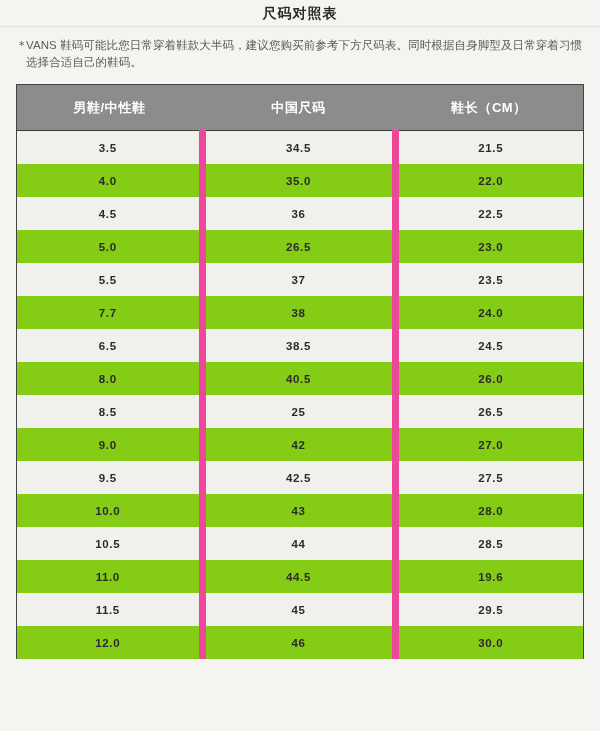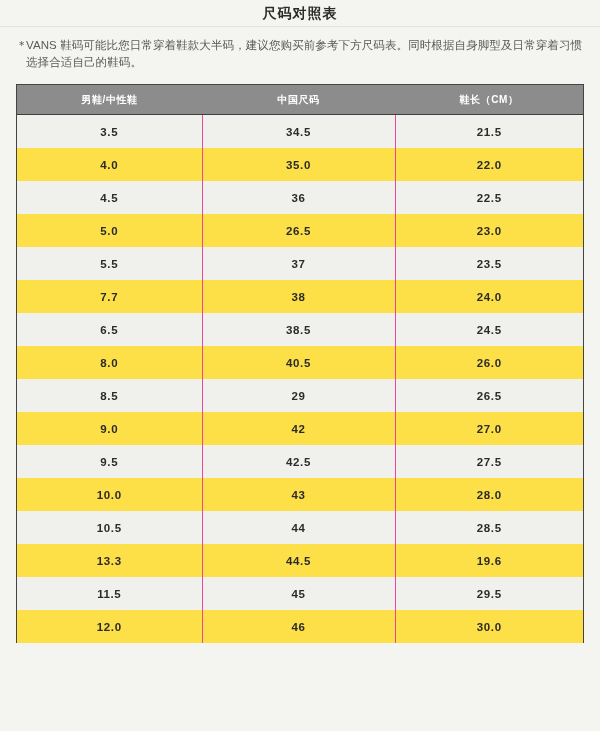--- a/index.html
+++ b/index.html
@@ -73,46 +73,46 @@
     box-sizing: border-box;
   }
   table.size-table {
     width: 100%;
     border-collapse: collapse;
     table-layout: fixed;
   }
   table.size-table th {
     background: #8c8c8c;
     color: #ffffff;
-    font-size: 10px;
+    font-size: 13px;
     font-weight: bold;
     height: 29px;
     letter-spacing: 0.6px;
     text-align: center;
     border-bottom: 1px solid #3d3d3d;
-    padding: 0;
+    padding: 8px;
   }
   table.size-table td {
     height: 33px;
     text-align: center;
     font-size: 11.5px;
     font-weight: bold;
     color: #2b2b2b;
     letter-spacing: 0.6px;
     padding: 0;
-    border-right: 1px solid #ec4899;
+    border-right: 7px solid #ec4899;
   }
   table.size-table td:last-child {
     border-right: none;
   }
   table.size-table tbody tr.row-odd td {
     background: #f0f0ec;
   }
   table.size-table tbody tr.row-even td {
-    background: #fde047;
+    background: #84cc16;
   }
   col.c1 { width: 185px; }
   col.c2 { width: 193px; }
   col.c3 { width: 188px; }
 </style>
 </head>
 <body>
 
 <div class="page">
 
@@ -178,21 +178,21 @@
             <td>38.5</td>
             <td>24.5</td>
           </tr>
           <tr class="row-even">
             <td>8.0</td>
             <td>40.5</td>
             <td>26.0</td>
           </tr>
           <tr class="row-odd">
             <td>8.5</td>
-            <td>29</td>
+            <td>25</td>
             <td>26.5</td>
           </tr>
           <tr class="row-even">
             <td>9.0</td>
             <td>42</td>
             <td>27.0</td>
           </tr>
           <tr class="row-odd">
             <td>9.5</td>
             <td>42.5</td>
@@ -202,21 +202,21 @@
             <td>10.0</td>
             <td>43</td>
             <td>28.0</td>
           </tr>
           <tr class="row-odd">
             <td>10.5</td>
             <td>44</td>
             <td>28.5</td>
           </tr>
           <tr class="row-even">
-            <td>13.3</td>
+            <td>11.0</td>
             <td>44.5</td>
             <td>19.6</td>
           </tr>
           <tr class="row-odd">
             <td>11.5</td>
             <td>45</td>
             <td>29.5</td>
           </tr>
           <tr class="row-even">
             <td>12.0</td>

